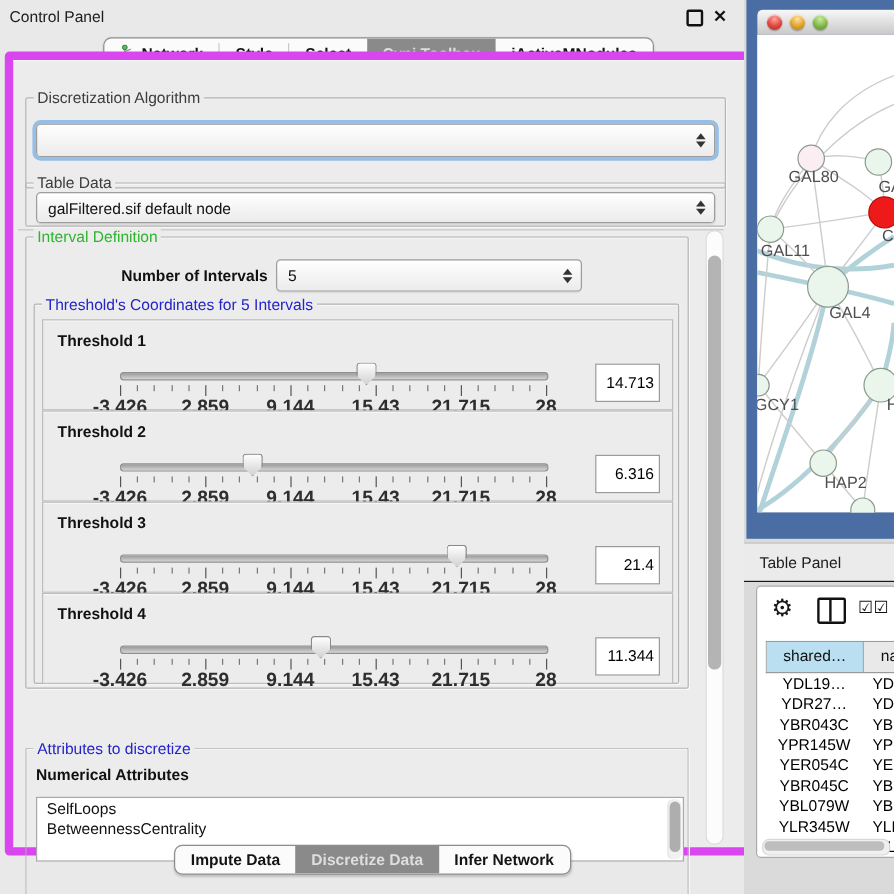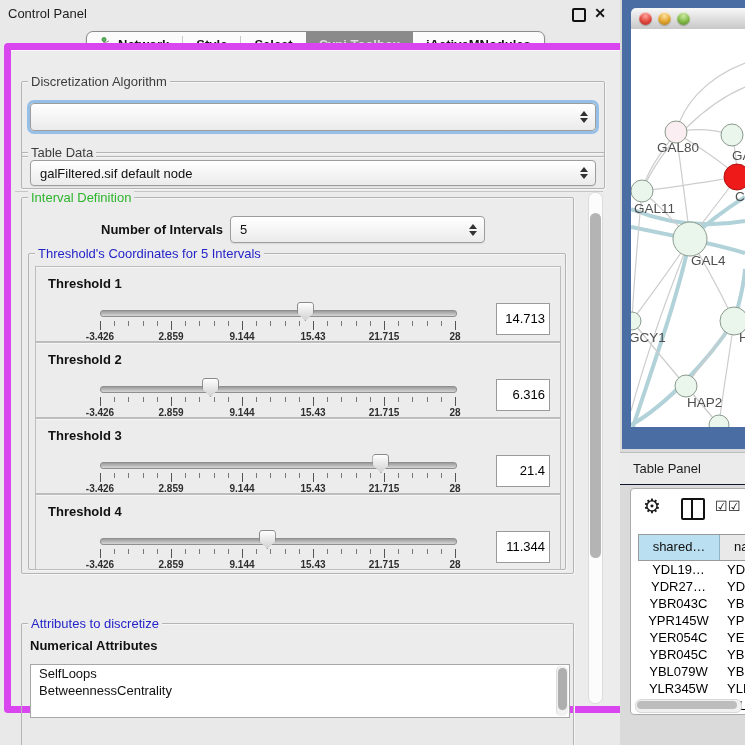--- a/index.html
+++ b/index.html
@@ -39,21 +39,21 @@
   
   .threshold{position:absolute;left:6px;width:524px;height:74px;border:1px solid #bdbdbd;background:#ececec;box-shadow:inset 0 1px 0 #f6f6f6;}
   .th-label{position:absolute;left:12px;top:9px;font-size:13px;font-weight:bold;color:#111;}
   .vslider{position:absolute;left:64px;top:0;width:355px;height:74px;}
   .track{position:absolute;left:0;top:43px;width:355px;height:5px;background:linear-gradient(#9b9b9b,#d6d6d6);border:1px solid #8f8f8f;border-radius:3px;}
   .handle{position:absolute;top:35px;width:15px;height:17px;background:linear-gradient(#fefefe,#d2d2d2);border:1px solid #8a8a8a;clip-path:polygon(8% 0,92% 0,100% 12%,100% 55%,50% 100%,0 55%,0 12%);border-radius:3px;}
   .ticks{position:absolute;left:0;top:54px;width:355px;height:10px;}
   .ticks i{position:absolute;top:0;width:1px;height:5px;background:#777;}
   .ticks i.major{height:9px;background:#555;}
   .tick-labels{position:absolute;left:0;top:64px;width:355px;height:12px;}
-  .tick-labels span{position:absolute;transform:translateX(-50%);font-size:10px;font-weight:bold;color:#2e2e2e;white-space:nowrap;}
+  .tick-labels span{position:absolute;transform:translateX(-50%);font-size:16px;font-weight:bold;color:#2e2e2e;white-space:nowrap;}
   .th-value{position:absolute;right:10px;top:36px;width:48px;height:30px;background:#fff;border:1px solid #9a9a9a;font-size:13px;color:#000;text-align:right;line-height:30px;padding-right:4px;}
   
   .attr-sub{position:absolute;left:8px;top:14px;font-size:13px;font-weight:bold;color:#111;}
   .listbox{position:absolute;left:8px;top:40px;width:538px;height:52px;background:#fff;border:1px solid #a8a8a8;overflow:hidden;}
   .listbox .item{font-size:13px;color:#111;line-height:17px;padding-left:8px;white-space:nowrap;}
   .list-scroll{position:absolute;right:1px;top:1px;width:11px;height:50px;background:#f1f1f1;border-left:1px solid #ddd;border-radius:5px;}
   .list-thumb{position:absolute;left:1px;top:2px;width:9px;height:42px;background:#aeaeae;border-radius:5px;}
   .apply-strip{position:absolute;left:1px;right:1px;top:621px;height:34px;background:#ececec;box-shadow:0 -2px 3px rgba(0,0,0,.15);border-radius:0 0 4px 4px;}
   .apply-btn{position:absolute;left:266px;top:7px;width:60px;height:22px;background:linear-gradient(#ffffff,#e4e4e4);border:1px solid #989898;border-radius:5px;font-size:14px;color:#111;text-align:center;line-height:21px;}
   
@@ -355,20 +355,31 @@
               <div class="item">BetweennessCentrality</div>
             </div>
           <div class="list-scroll">
               <div class="list-thumb"></div>
             </div>
         </div>
       </div>
 
     </div>
 
+    <div class="tabbar bottom">
+      <div class="tab">
+          <span>Impute Data</span>
+        </div>
+      <div class="tab sel">
+          <span>Discretize Data</span>
+        </div>
+      <div class="tab">
+          <span>Infer Network</span>
+        </div>
+    </div>
   </div>
 
   <div class="rc">
 
     <div class="netwin">
       <div class="net-titlebar">
         <div class="light red"></div>
         <div class="light yellow"></div>
         <div class="light green"></div>
       </div>

